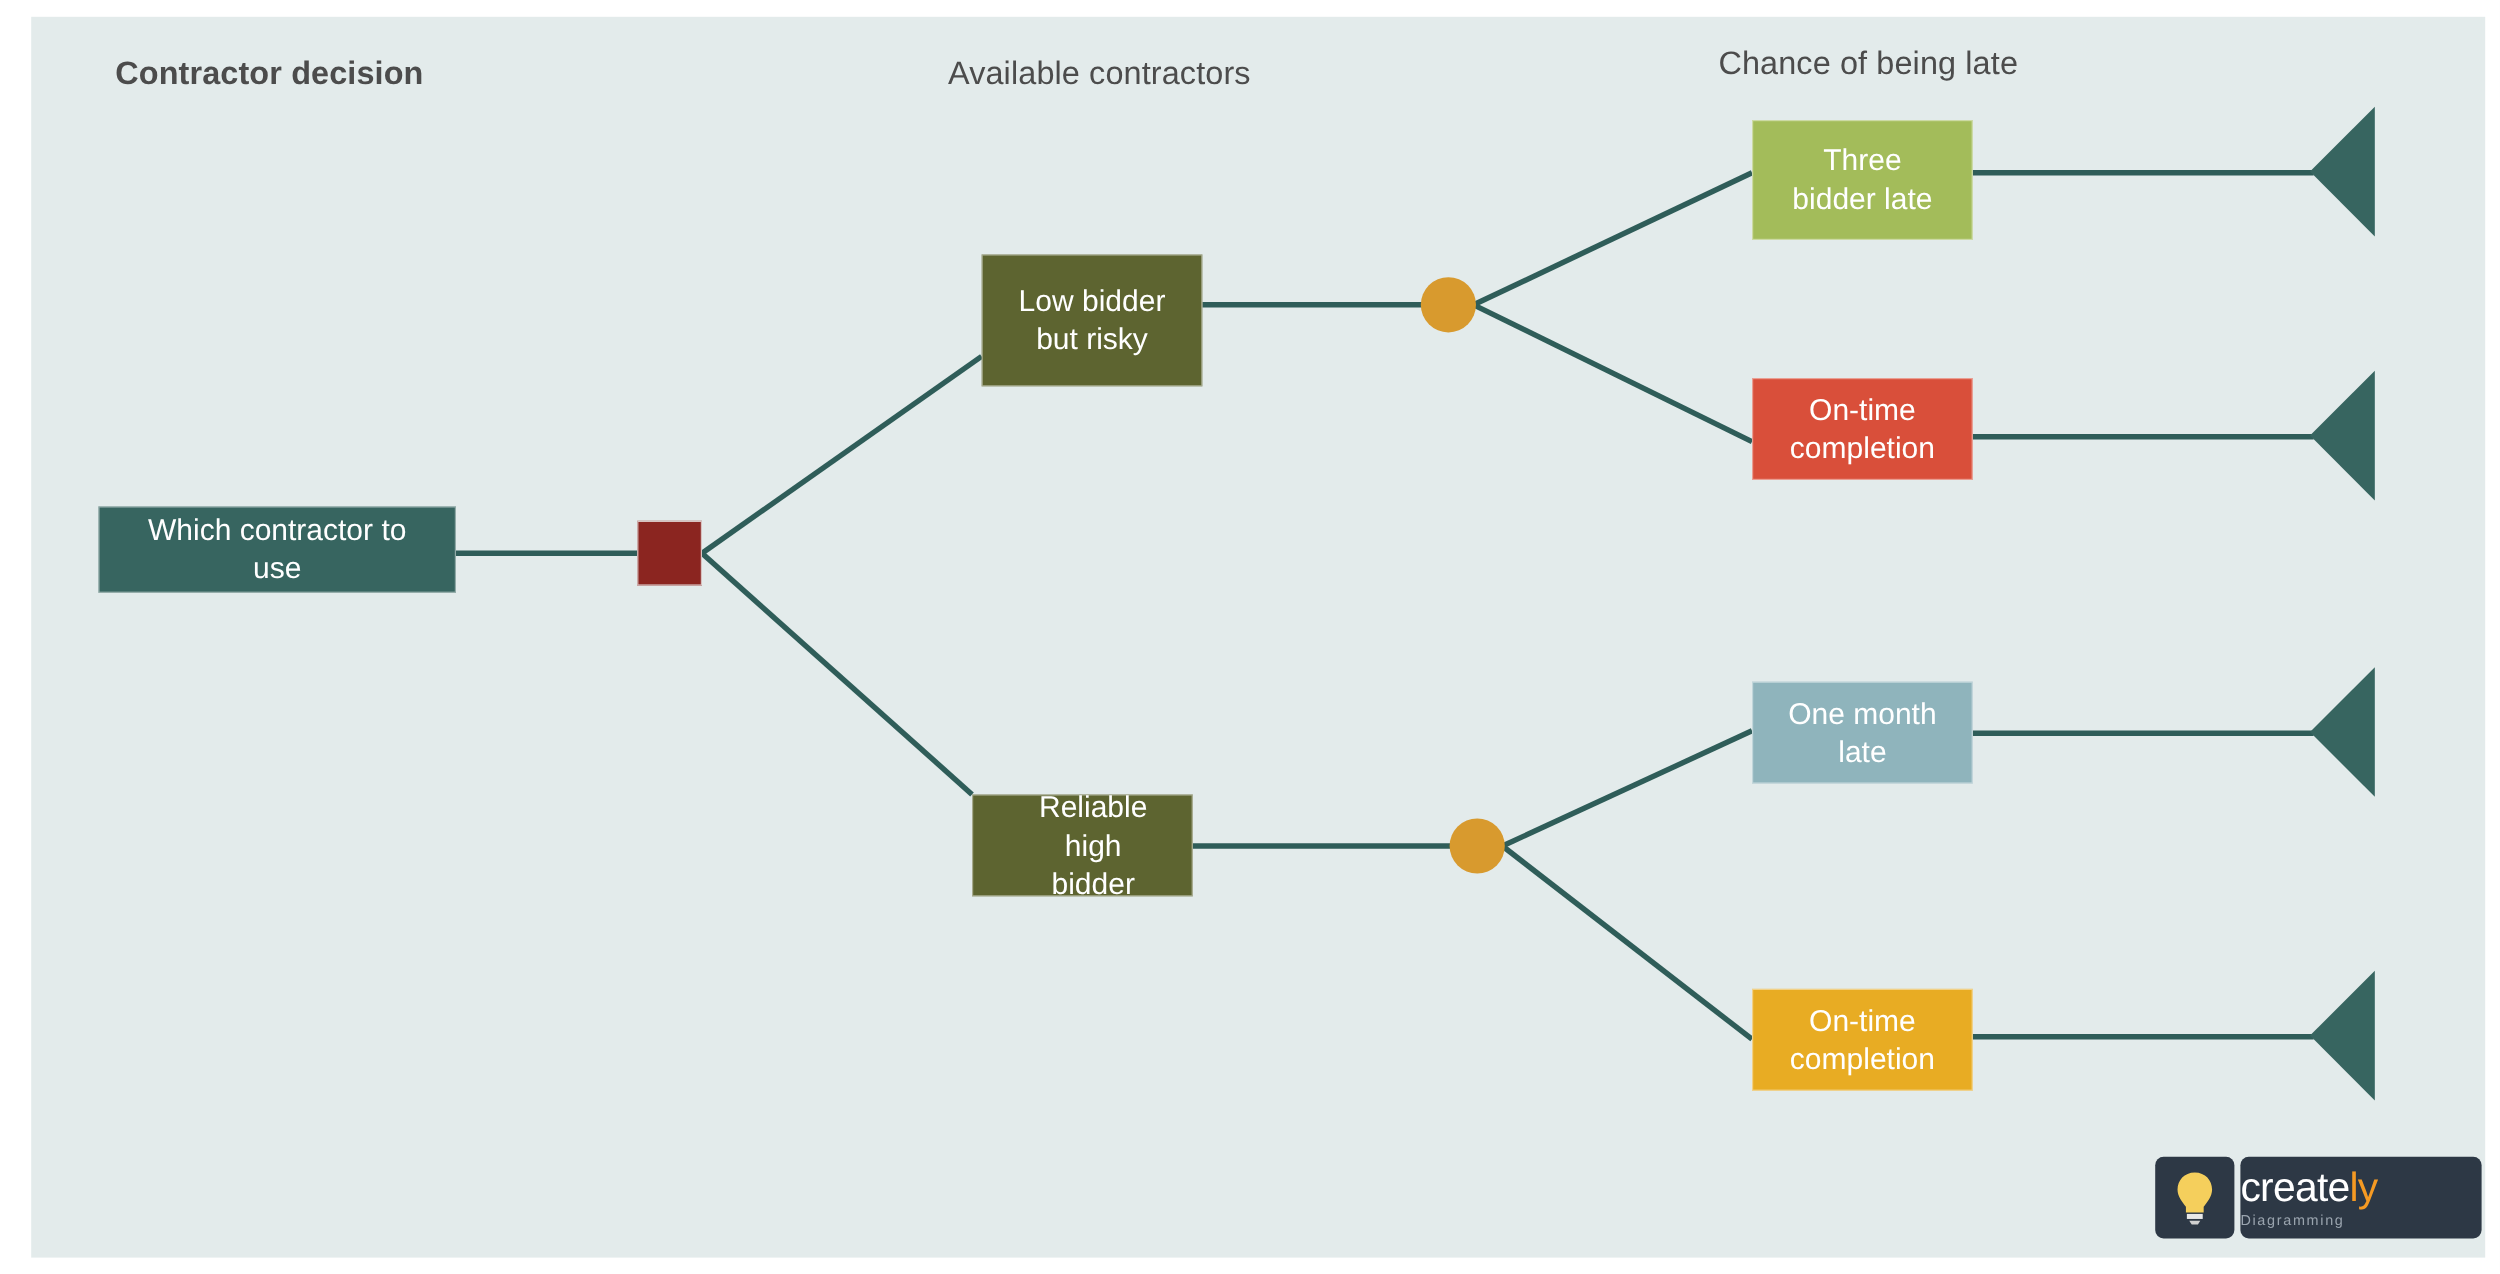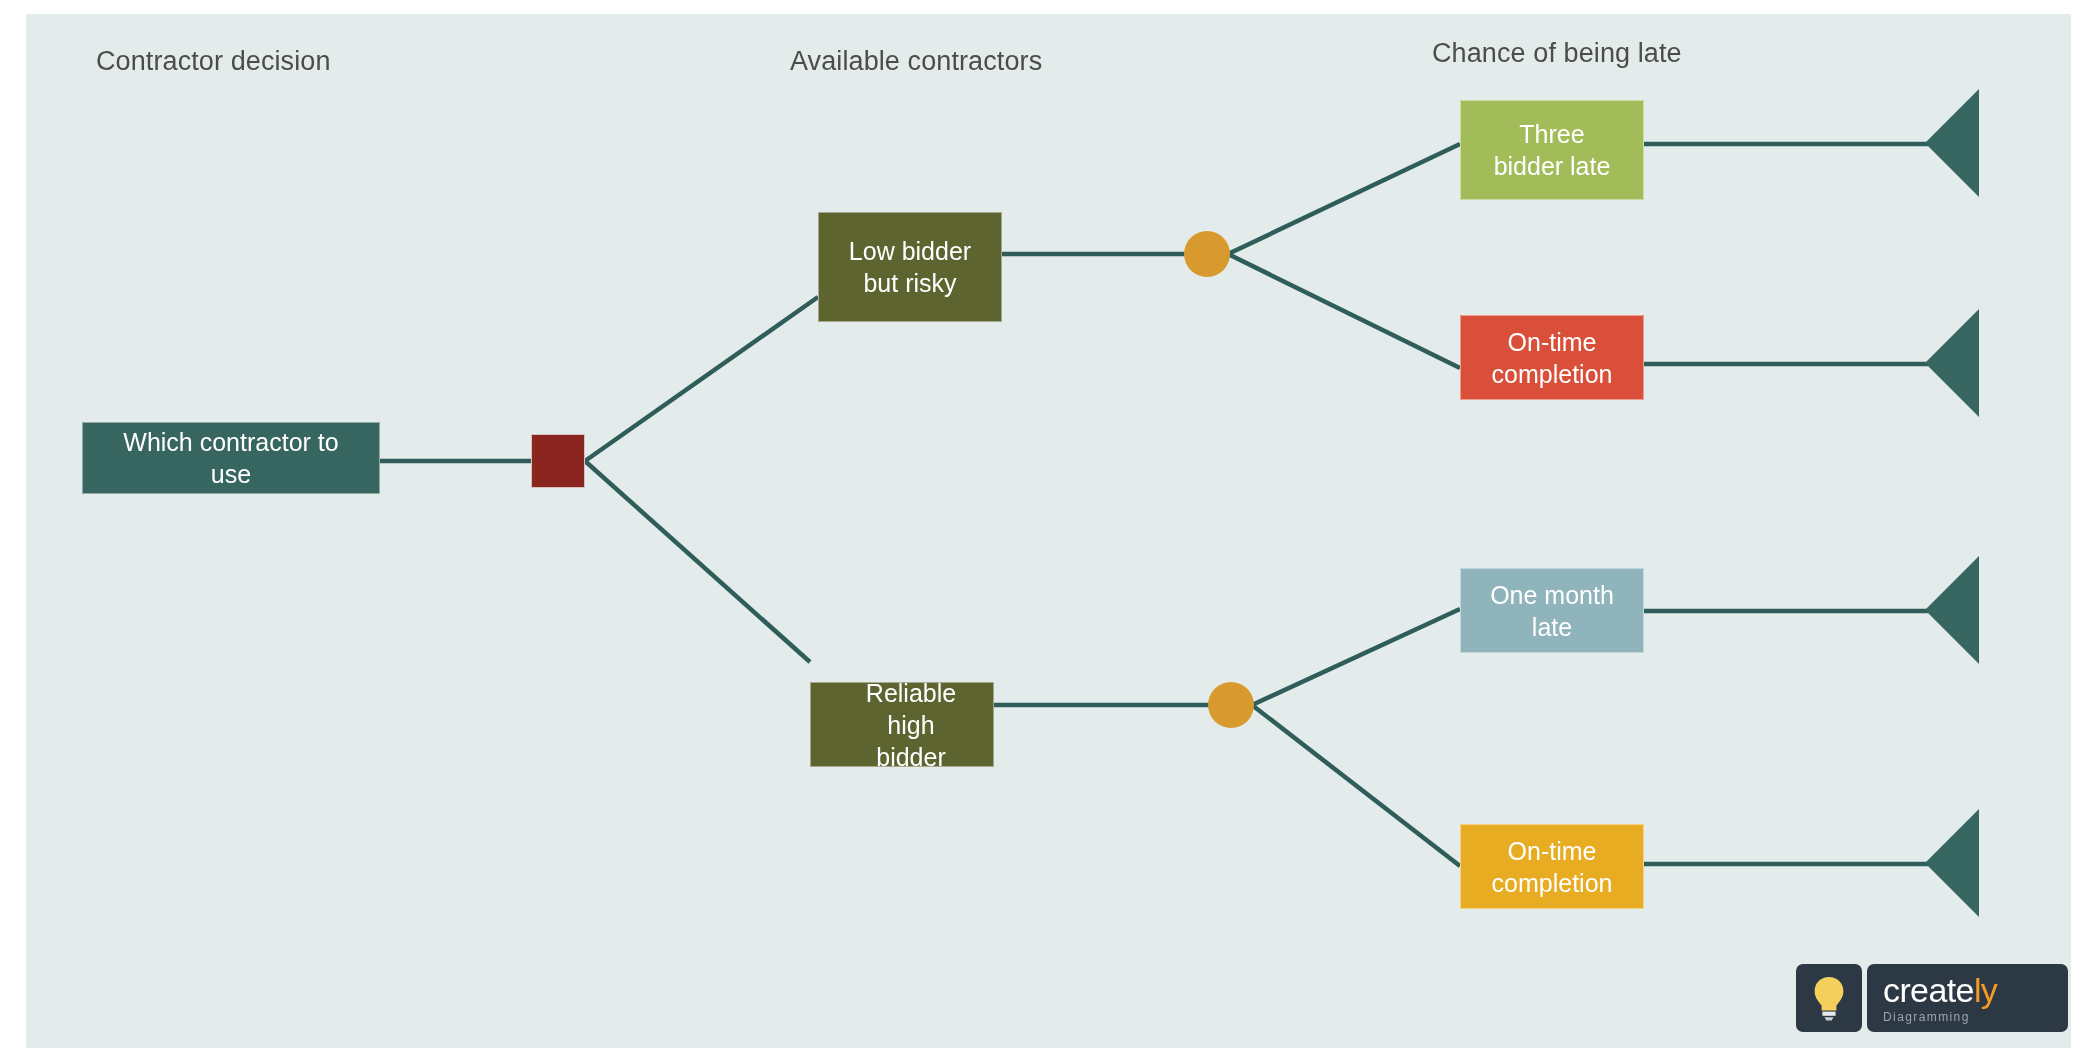--- a/index.html
+++ b/index.html
@@ -41,21 +41,21 @@
 
   
   .col-head {
     position: absolute;
     color: #4c4c4c;
     font-size: 27px;
     font-weight: 400;
     letter-spacing: 0.1px;
     white-space: nowrap;
   }
-  #head-decision    { left: 96px;  top: 46px; }
+  #head-decision    { left: 96px;  top: 46px; font-weight: bold; }
   #head-contractors { left: 790px; top: 46px; }
   #head-chance      { left: 1432px; top: 38px; }
 
   
   .node {
     position: absolute;
     box-sizing: border-box;
     display: flex;
     align-items: center;
     justify-content: center;
@@ -70,21 +70,21 @@
 
   #node-root {
     left: 82px;  top: 422px;  width: 298px; height: 72px;
     background: #376560;
   }
   #node-low-bidder {
     left: 818px; top: 212px;  width: 184px; height: 110px;
     background: #5d6430;
   }
   #node-reliable {
-    left: 810px; top: 682px;  width: 184px; height: 85px;
+    left: 810px; top: 662px;  width: 184px; height: 85px;
     background: #5d6430;
     padding-left: 28px;
   }
   #node-three-months {
     left: 1460px; top: 100px; width: 184px; height: 100px;
     background: #a3bc5a;
   }
   #node-ontime-a {
     left: 1460px; top: 315px; width: 184px; height: 85px;
     background: #d94f3a;
@@ -140,21 +140,21 @@
     gap: 5px;
   }
   .wm-panel {
     background: #2d3845;
     border-radius: 7px;
     display: flex;
     align-items: center;
     justify-content: center;
   }
   #wm-bulb-panel { width: 66px; }
-  #wm-text-panel { flex: 1; flex-direction: column; align-items: flex-start; padding-left: 16px; justify-content: center; }
+  #wm-text-panel { flex: 1; flex-direction: column; align-items: flex-start; justify-content: center; }
   .wm-title {
     font-size: 34px;
     line-height: 1;
     font-weight: 400;
     color: #ffffff;
     letter-spacing: -0.6px;
   }
   .wm-title .wm-ly { color: #f59a23; }
   .wm-sub {
     font-size: 12px;

